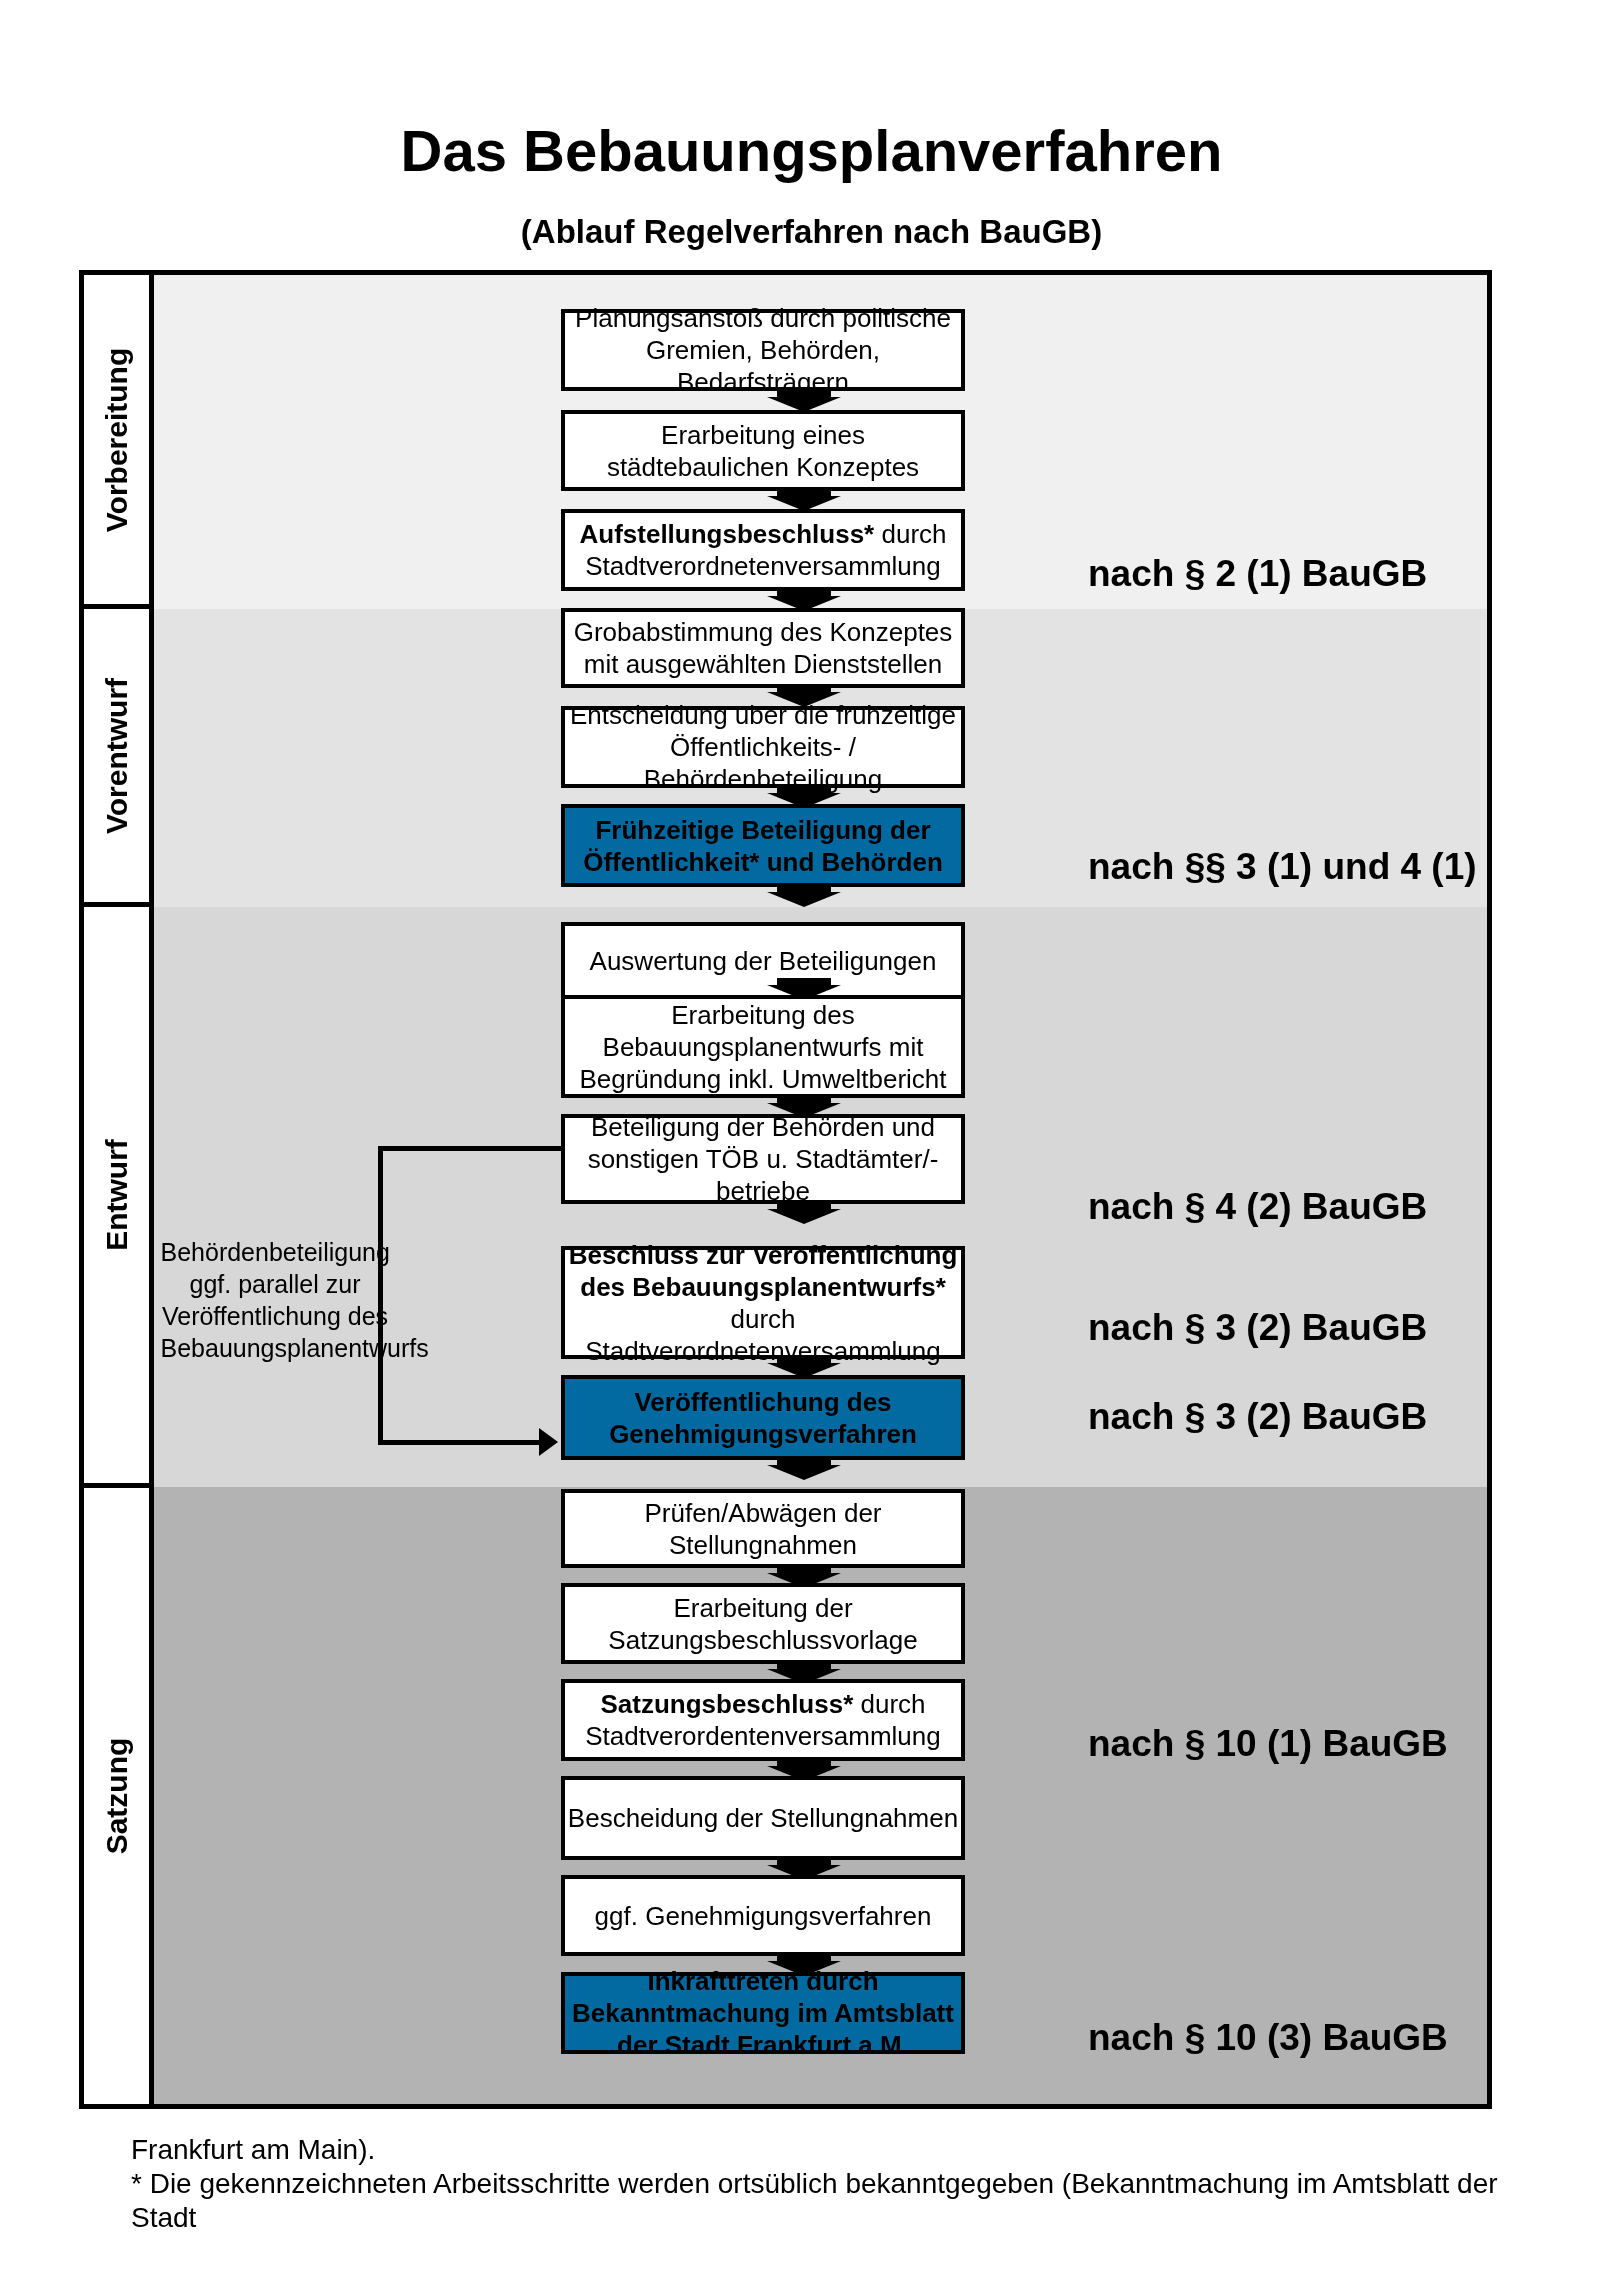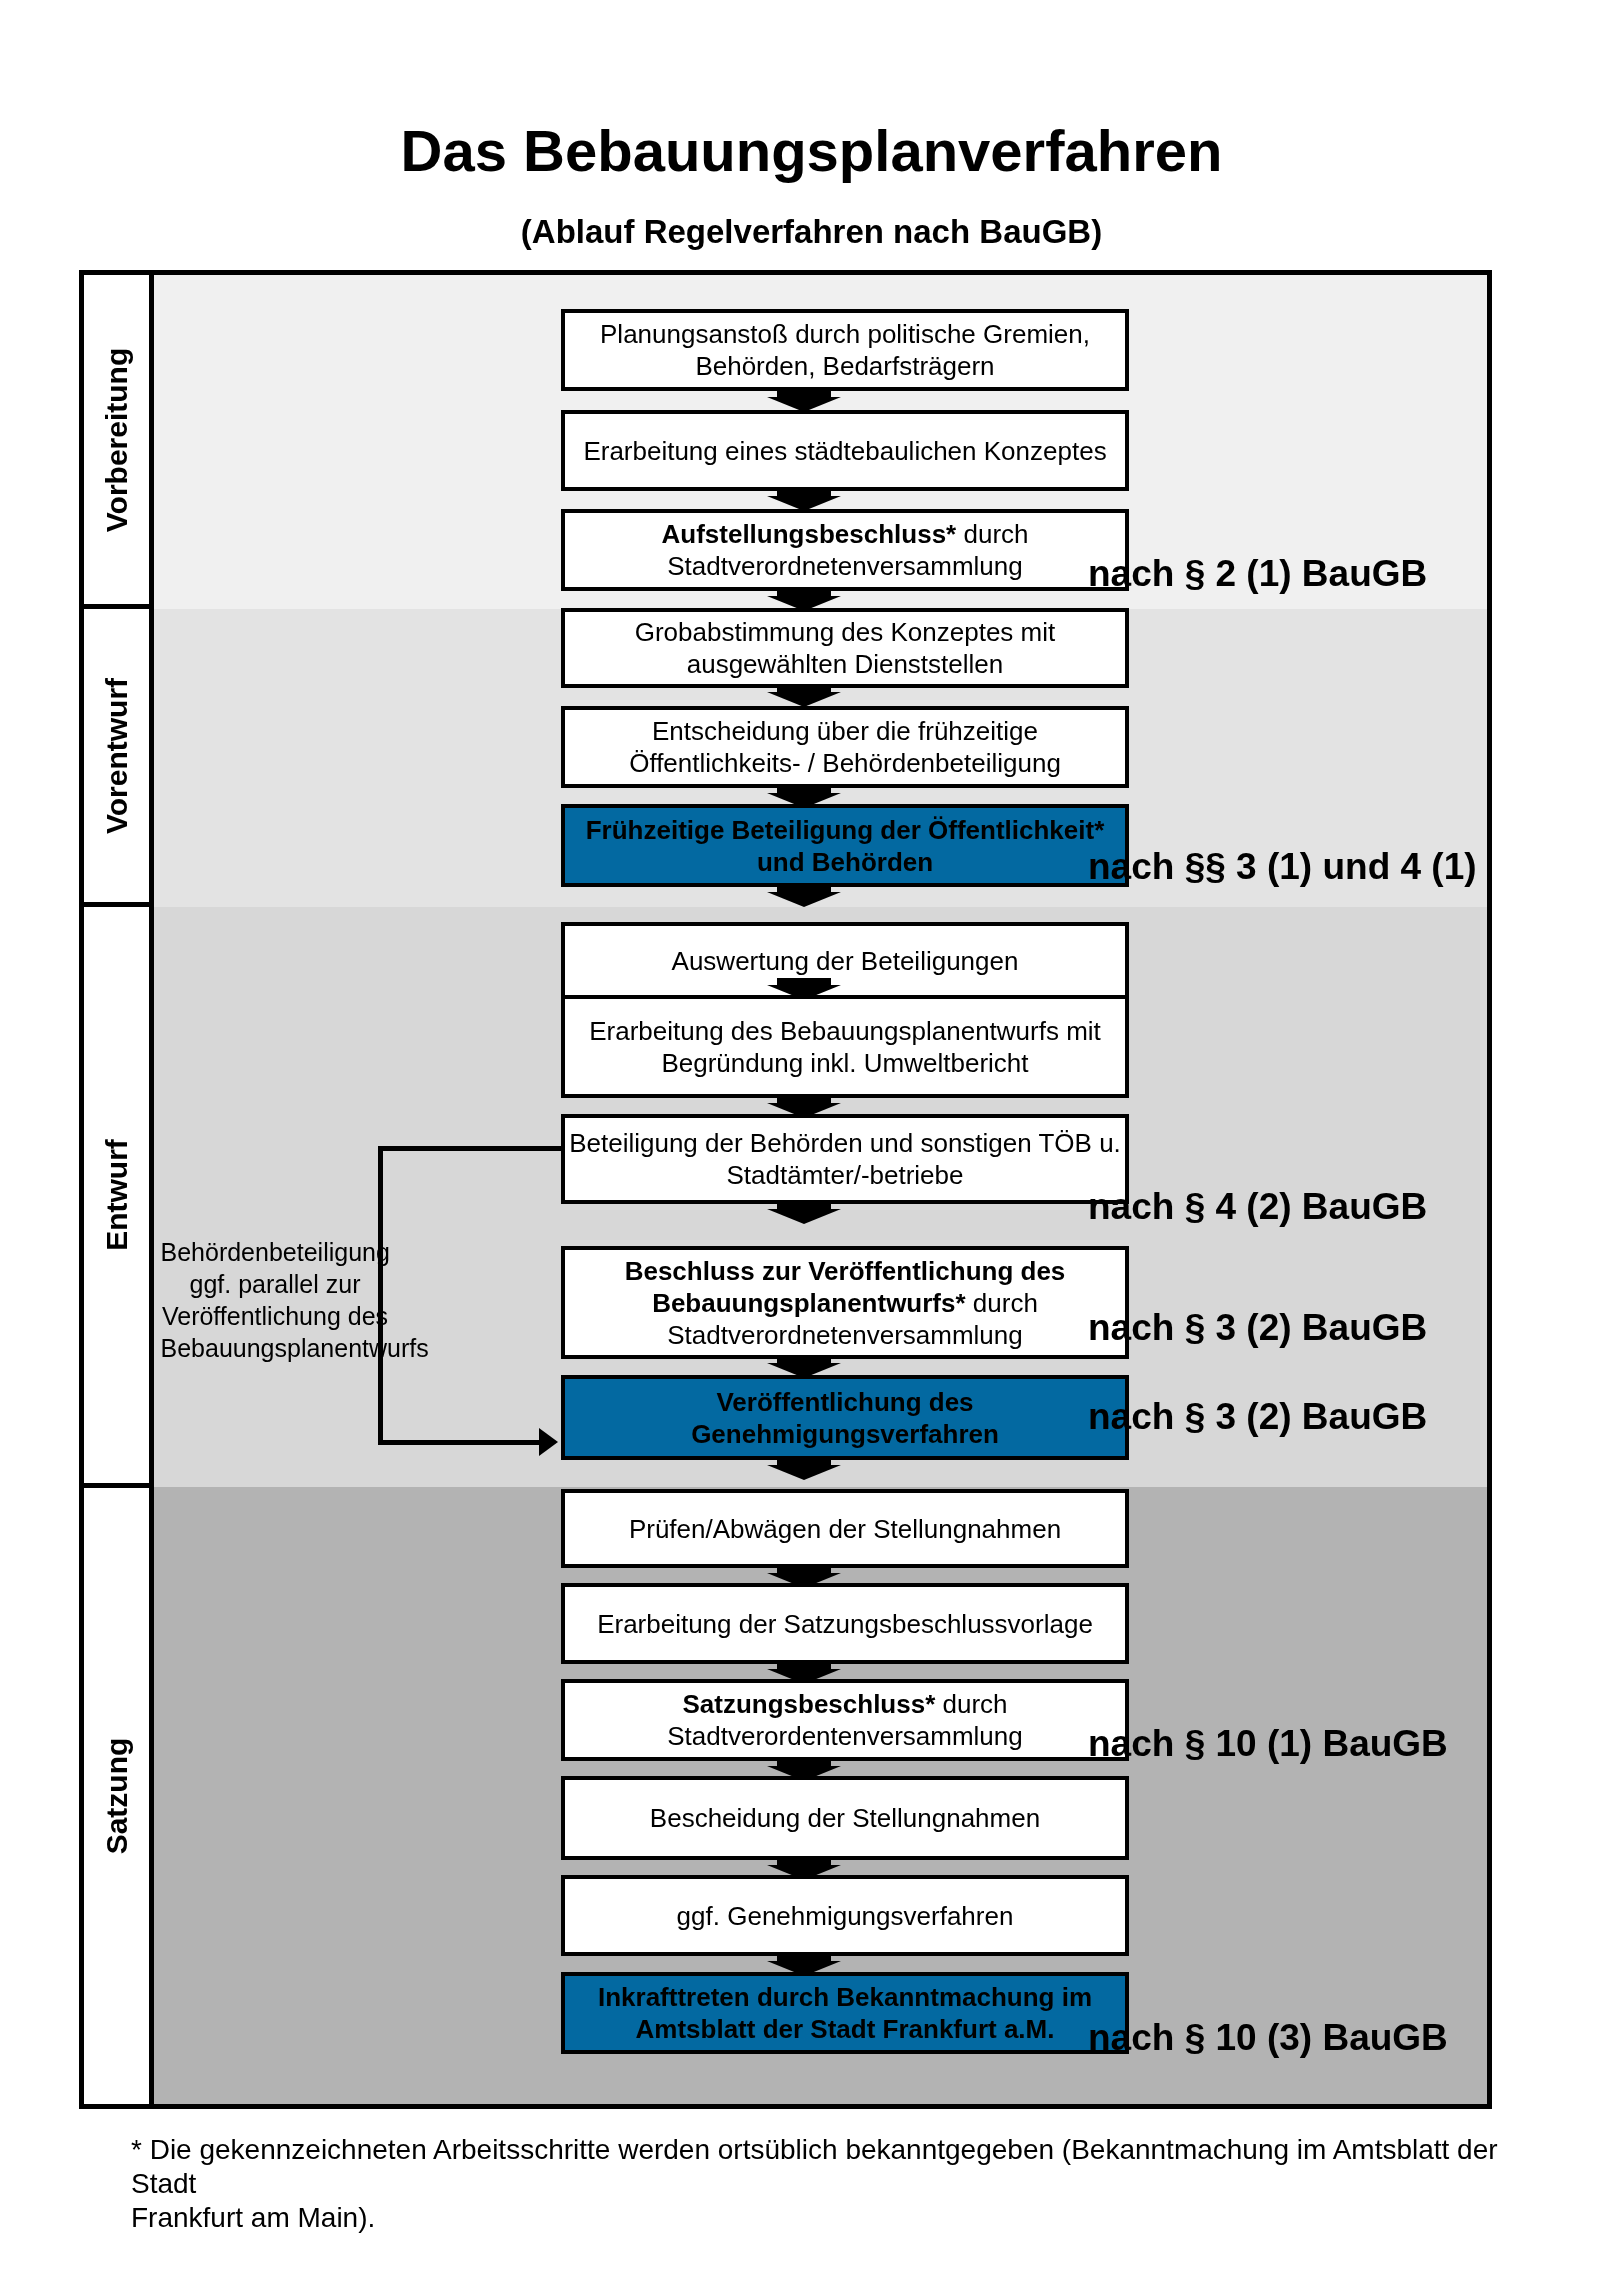--- a/index.html
+++ b/index.html
@@ -26,21 +26,21 @@
 
   
   #content{position:relative;flex:1;overflow:hidden;}
   .band{position:absolute;left:0;width:100%;}
   #band-1{top:0;height:334px;background:#F0F0F0;}
   #band-2{top:334px;height:298px;background:#E3E3E3;}
   #band-3{top:632px;height:581px;background:#D7D7D7;}
   #band-4{top:1212px;height:617px;background:#B3B3B3;}
 
   
-  .fbox{position:absolute;left:407px;width:568px;background:#fff;border:4.6px solid #000;
+  .fbox{position:absolute;left:407px;width:404px;background:#fff;border:4.6px solid #000;
     box-sizing:border-box;display:flex;align-items:center;justify-content:center;
     text-align:center;font-size:26px;line-height:32px;padding:0 2px;}
   .fbox.blue{background:#0369a1;font-weight:bold;}
   .fbox b{font-weight:bold;}
 
   
   .arrow{position:absolute;left:613px;width:73px;}
   .arrow .stem{width:54px;height:6.5px;background:#000;margin:0 auto;}
   .arrow .head{width:0;height:0;margin:0 auto;
     border-left:37px solid transparent;border-right:37px solid transparent;border-top:15.7px solid #000;}
@@ -240,18 +240,18 @@
       </div>
 
       <div class="bk" id="bk-top"></div>
       <div class="bk" id="bk-vert"></div>
       <div class="bk" id="bk-bot"></div>
       <div id="bk-head"></div>
     </div>
   </div>
 
   <div id="footnote">
+    <div>Frankfurt am Main).</div>
     <div>* Die gekennzeichneten Arbeitsschritte werden ortsüblich bekanntgegeben (Bekanntmachung im Amtsblatt der Stadt</div>
-    <div>Frankfurt am Main).</div>
   </div>
 
 </div>
 
 
 </body></html>

